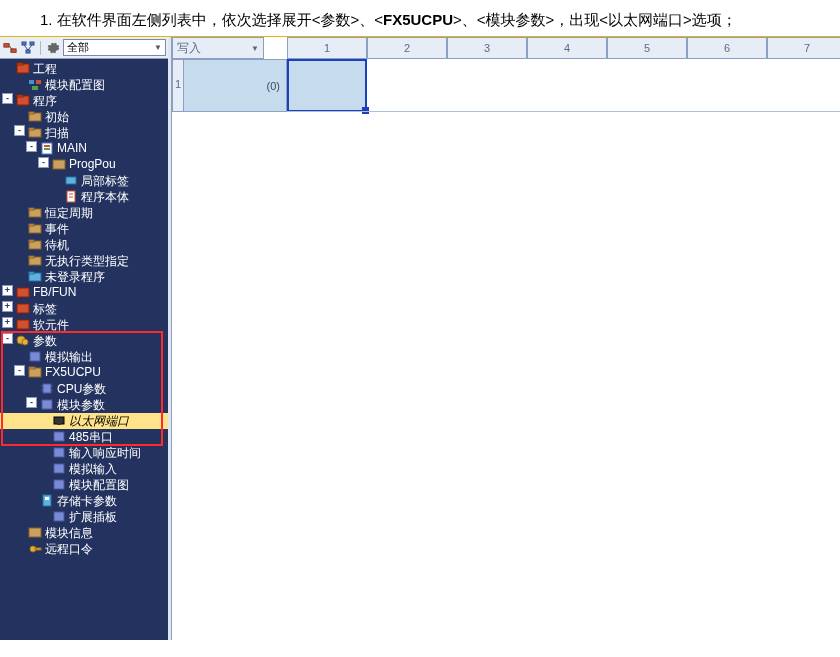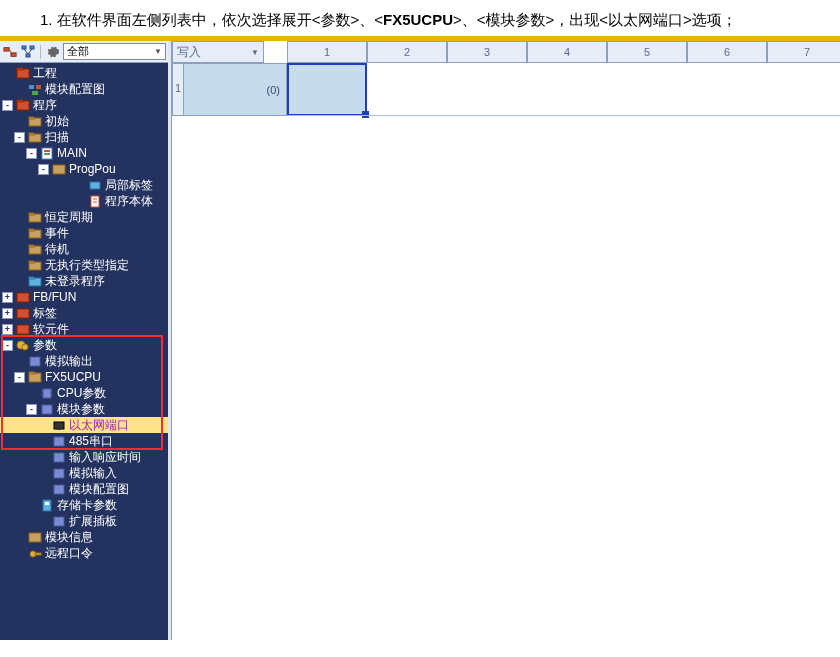--- a/index.html
+++ b/index.html
@@ -1,47 +1,47 @@
 <!DOCTYPE html>
 <html><head>
 <meta charset="utf-8">
 <style>
   * { box-sizing: border-box; }
   body { margin: 0; font-family: "Microsoft YaHei", "SimSun", sans-serif; background: #fff; }
   .intro { padding: 8px 18px 4px 40px; font-size: 15px; line-height: 1.6; color: #000; }
   .intro .bold { font-weight: bold; }
-  .app { display: flex; width: 840px; height: 604px; border-top: 5px solid #eab308; position: relative; }
+  .app { display: flex; width: 840px; height: 604px; border-top: 1px solid #eab308; position: relative; }
 
   
   .sidebar { width: 168px; background: #23325f; color: #fff; font-size: 12px; overflow: hidden; position: relative; }
   .sidebar-toolbar { height: 22px; background: #e8eef6; border-bottom: 1px solid #8ba0c0; display: flex; align-items: center; padding: 0 2px; gap: 2px; color: #333; }
   .tb-ico { width: 16px; height: 16px; display: inline-flex; align-items: center; justify-content: center; font-size: 10px; }
   .conn-ico svg { width: 14px; height: 14px; }
   .gear-ico svg { width: 13px; height: 13px; fill: #555; }
   .sep { width: 1px; height: 14px; background: #b0b8c8; margin: 0 2px; }
   .combo { flex: 1; height: 17px; background: #fff; border: 1px solid #7a8aaa; font-size: 11px; padding: 0 3px; display: flex; align-items: center; justify-content: space-between; color: #000; }
   .combo .chev { font-size: 8px; color: #555; }
 
   .tree { padding: 2px 0; }
-  .node { display: flex; align-items: center; height: 16px; cursor: default; white-space: nowrap; }
+  .node { display: flex; align-items: flex-start; height: 16px; cursor: default; white-space: nowrap; }
   .expander { width: 11px; height: 11px; display: inline-flex; align-items: center; justify-content: center; margin-right: 2px; }
   .expander.box { border: 1px solid #8a9abf; background: #fff; color: #2a3a6a; font-size: 9px; line-height: 1; font-weight: bold; }
   .ico { width: 16px; height: 14px; display: inline-flex; align-items: center; justify-content: center; margin-right: 2px; }
   .ico svg { width: 14px; height: 13px; }
   .lbl { font-size: 12px; }
-  .selected { background: #ffe38a; color: #a21caf; }
+  .selected { background: #ffe38a; color: #000000; font-style: italic; }
 
   .highlight-box { position: absolute; border: 2px solid #ff2a2a; left: 1px; width: 162px; top: 294px; height: 115px; pointer-events: none; }
 
   
   .lv0 { padding-left: 2px; }
   .lv1 { padding-left: 14px; }
   .lv2 { padding-left: 26px; }
   .lv3 { padding-left: 38px; }
-  .lv4 { padding-left: 74px; }
+  .lv4 { padding-left: 50px; }
 
   
   .editor-wrap { flex: 1; display: flex; position: relative; }
   .vsplit { width: 4px; background: #e1e6ef; border-right: 1px solid #8ba0c0; cursor: col-resize; }
   .editor { flex: 1; background: #fff; position: relative; }
   .row-header, .corner, .col-header { position: absolute; background: #e6edf7; border: 1px solid #8aa0c5; color: #5a6a8a; text-align: center; }
   .corner { left: 0; top: 0; width: 92px; height: 22px; display: flex; align-items: center; padding-left: 4px; font-size: 12px; }
   .corner .dd { margin-left: auto; margin-right: 4px; font-size: 8px; color: #666; }
   .row-header { left: 0; top: 22px; width: 12px; height: 53px; font-size: 11px; padding-top: 18px; }
   .gutter { position: absolute; left: 12px; top: 22px; width: 103px; height: 53px; background: #c6dced; border: 1px solid #8aa0c5; border-left: none; display: flex; align-items: center; justify-content: flex-end; padding-right: 6px; font-size: 11px; color: #3a4a6a; }

